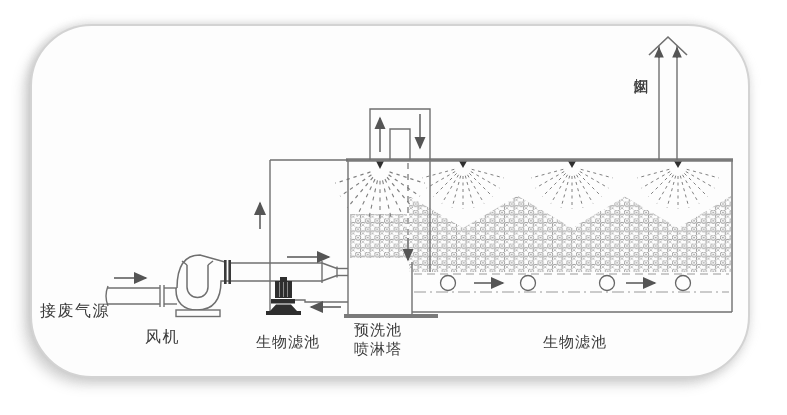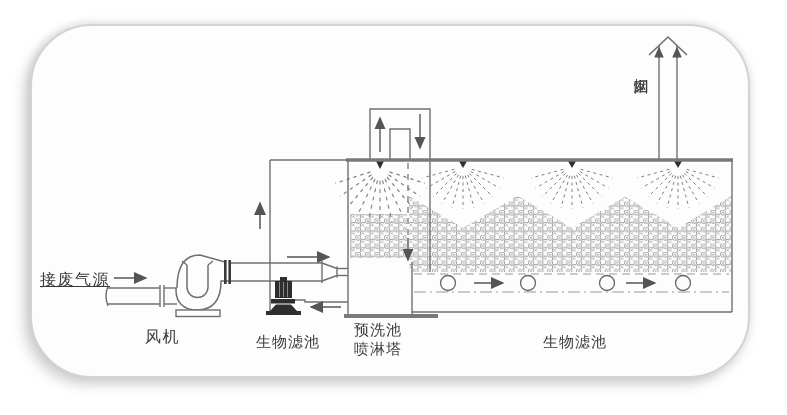--- a/index.html
+++ b/index.html
@@ -166,21 +166,21 @@
     </g>
     <rect x="271" y="299" width="24" height="4.5"></rect>
     <polygon points="276,304.5 291,304.5 297,311 270,311"></polygon>
     <rect x="266" y="311" width="35" height="4"></rect>
   </g>
 
   <path d="M295,300 L305,300 L305,302 L348,302" stroke="#6f6f6f" stroke-width="1.4" fill="none"></path>
   <line x1="341" y1="307" x2="311" y2="307" stroke="#555" stroke-width="1.5" marker-end="url(#ah)"></line>
 </svg>
 
-<div class="lbl" style="left:40px;top:270px;text-decoration:underline;">接废气源</div>
+<div class="lbl" style="left:40px;top:301px;">接废气源</div>
 <div class="lbl" style="left:145px;top:327px;">风机</div>
 <div class="lbl small" style="left:256px;top:332px;">生物滤池</div>
 <div class="lbl small" style="left:354px;top:320px;">
   <span style="display:block">预洗池</span>
   <span style="display:block">喷淋塔</span>
 </div>
 <div class="lbl small" style="left:543px;top:332px;text-align:right;">生物滤池</div>
 <div class="lbl small v-label" style="left:633px;top:66px;">烟囱</div>
 
 </body></html>

